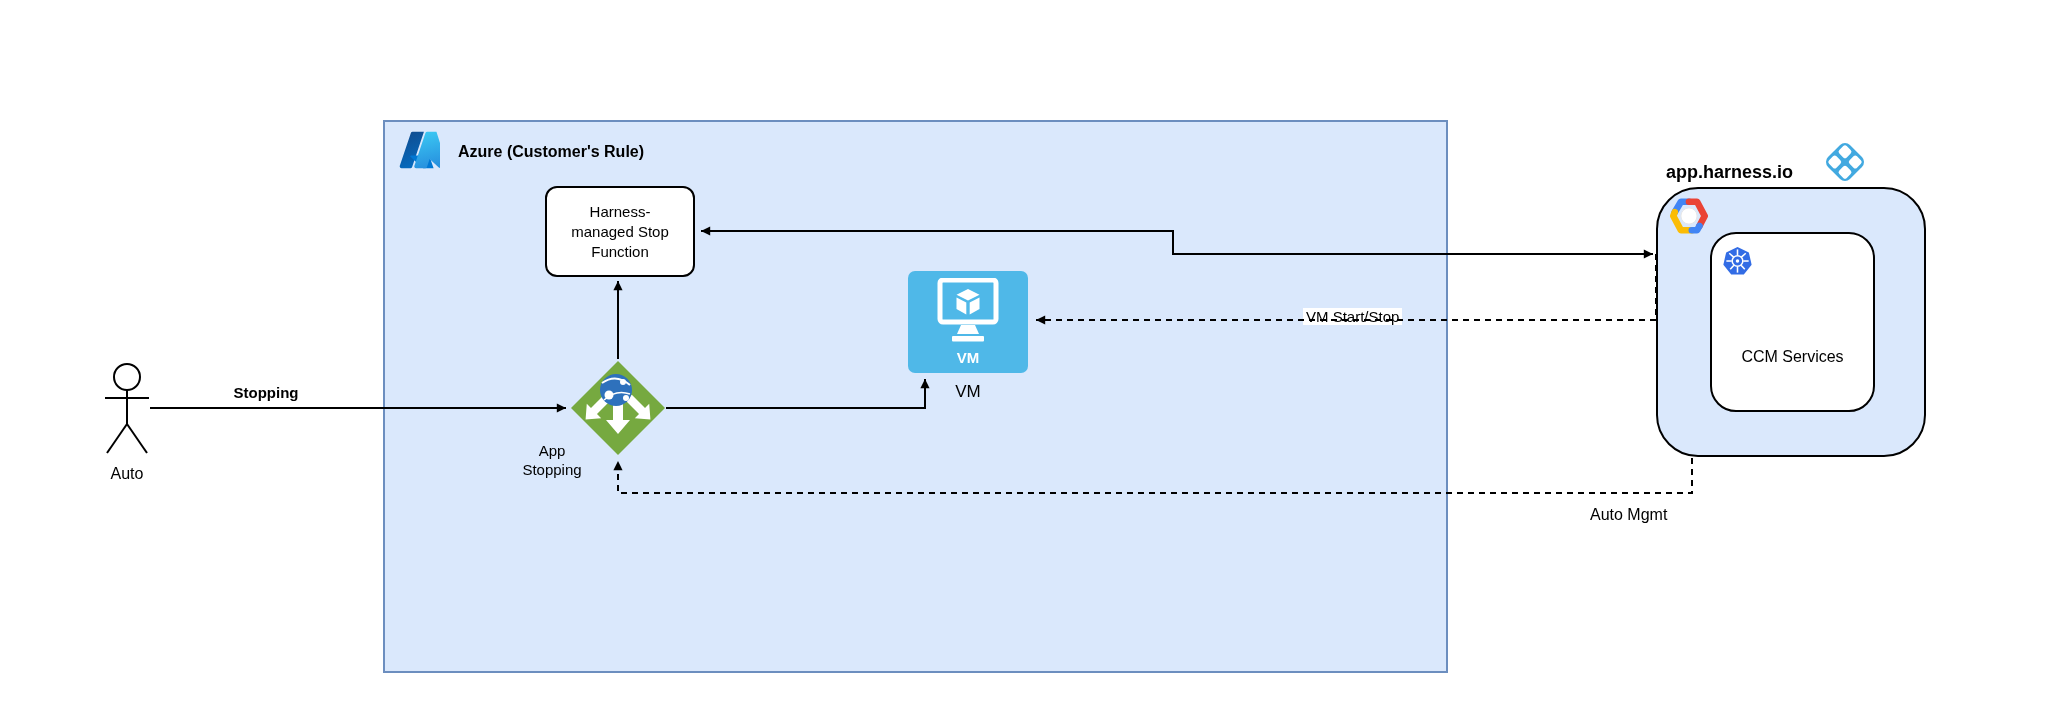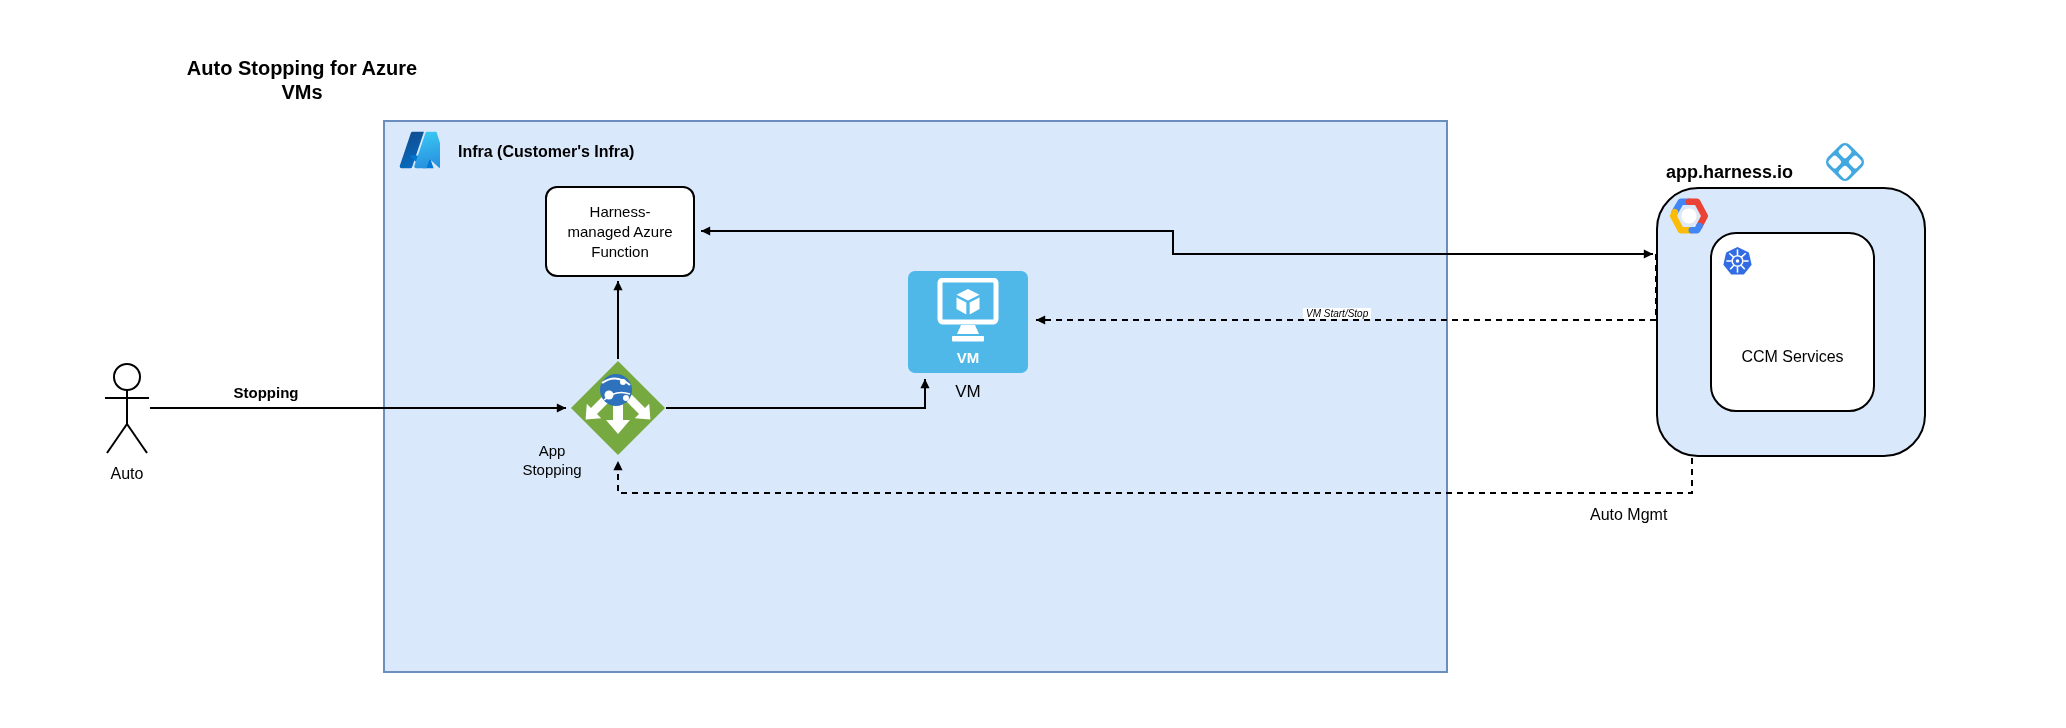--- a/index.html
+++ b/index.html
@@ -30,21 +30,21 @@
     color:#fff;font-weight:bold;font-size:15px;}
   .vm-label{left:928px;top:382px;width:80px;text-align:center;font-size:17px;}
   
   .gw-node{left:570px;top:360px;width:96px;height:96px;}
   .gw-label{left:512px;top:441px;width:80px;text-align:center;font-size:15px;line-height:19px;}
   
   .actor-figure{left:99px;top:358px;}
   .actor-label{left:95px;top:465px;width:64px;text-align:center;font-size:16px;}
   
   .lbl-traffic{left:228px;top:384px;width:76px;text-align:center;font-weight:bold;font-size:15px;}
-  .lbl-vmss{left:1303px;top:308px;background:#fff;padding:0 3px;font-size:10px;font-style:italic;}
+  .lbl-vmss{left:1303px;top:308px;background:#fff;padding:0 3px;font-size:15px;}
   .lbl-rule{left:1590px;top:506px;font-size:16px;}
   
   .harness-domain{left:1666px;top:162px;width:150px;font-weight:bold;font-size:18px;}
   .harness-logo{left:1820px;top:137px;}
   .harness-outer{left:1656px;top:187px;width:270px;height:270px;box-sizing:border-box;
     background:var(--group-fill);border:2px solid var(--node-border);border-radius:42px;}
   .gcp-logo{left:1670px;top:198px;}
   .ccm-box{left:1710px;top:232px;width:165px;height:180px;box-sizing:border-box;
     background:#fff;border:2px solid var(--node-border);border-radius:26px;}
   .k8s-icon{left:1722px;top:246px;}
@@ -57,45 +57,44 @@
 </style>
 </head>
 <body>
 
 <div class="canvas">
 
   <div class="abs azure-box"></div>
   <div class="abs harness-outer"></div>
   <div class="abs ccm-box"></div>
 
-  <div class="abs diagram-title">Auto Stopping for Azure VMs</div>
 
   <div class="abs azure-header">
     <span>
       <svg width="42" height="42" viewBox="0 0 96 96">
         <defs>
           <linearGradient id="azA" x1="0" y1="0" x2="0.3" y2="1">
             <stop offset="0" stop-color="#114A8B"></stop>
               <stop offset="1" stop-color="#0669BC"></stop>
           </linearGradient>
           <linearGradient id="azB" x1="0" y1="0" x2="0.2" y2="1">
             <stop offset="0" stop-color="#3CCBF4"></stop>
               <stop offset="1" stop-color="#2892DF"></stop>
           </linearGradient>
         </defs>
         <path fill="url(#azA)" d="M33.3 6.5h26L32.3 86.7a4.2 4.2 0 0 1-4 2.9H8.1a4.2 4.2 0 0 1-4-5.5L29.4 9.4a4.2 4.2 0 0 1 3.9-2.9z"></path>
         <path fill="#0078D4" d="M71.2 60.3H29.9a1.9 1.9 0 0 0-1.3 3.3l26.5 24.8a4.2 4.2 0 0 0 2.9 1.1h23.4z"></path>
         <path fill="url(#azB)" d="M66.7 6.5a4.2 4.2 0 0 0-4 2.9L37.5 84.1a4.2 4.2 0 0 0 3.9 5.5h20.8a4.2 4.2 0 0 0 4-2.9l6.1-18 20.9 19.5a4.2 4.2 0 0 0 2.8 1h18L87.9 6.5z"></path>
       </svg>
     </span>
-    <span class="grp-label">Infra (Customer's Infra)</span>
+    <span class="grp-label">Azure (Customer's Rule)</span>
   </div>
 
   <div class="abs func-box">
-    <span>Harness-managed Azure Function</span>
+    <span>Harness-managed Stop Function</span>
   </div>
 
   <div class="abs vm-node">
     <svg width="120" height="70" viewBox="0 0 120 70">
       <rect x="32" y="2" width="56" height="42" rx="3" fill="none" stroke="#fff" stroke-width="5"></rect>
       <polygon points="60,11 71.5,16.8 60,22.6 48.5,16.8" fill="#fff"></polygon>
       <polygon points="48.5,19.6 58.3,24.5 58.3,36.5 48.5,31" fill="#fff"></polygon>
       <polygon points="71.5,19.6 61.7,24.5 61.7,36.5 71.5,31" fill="#fff"></polygon>
       <polygon points="53,47 67,47 71,56 49,56" fill="#fff"></polygon>
       <rect x="44" y="58" width="32" height="5.5" rx="1" fill="#fff"></rect>

